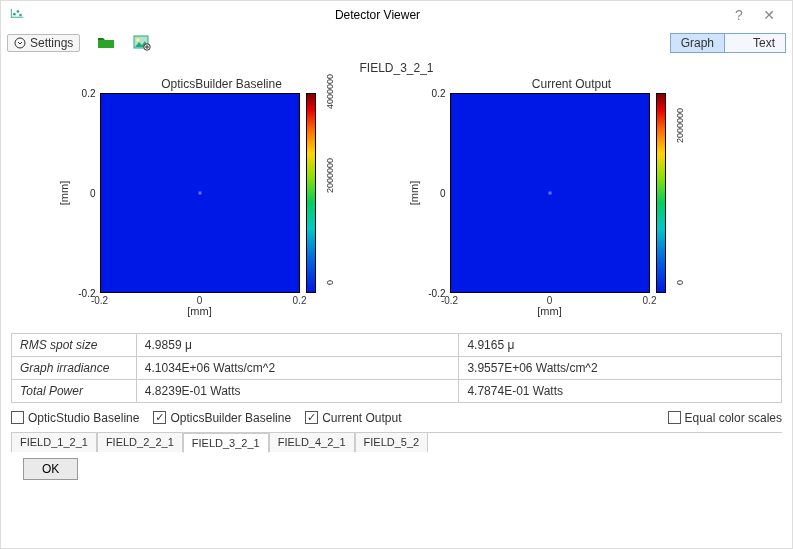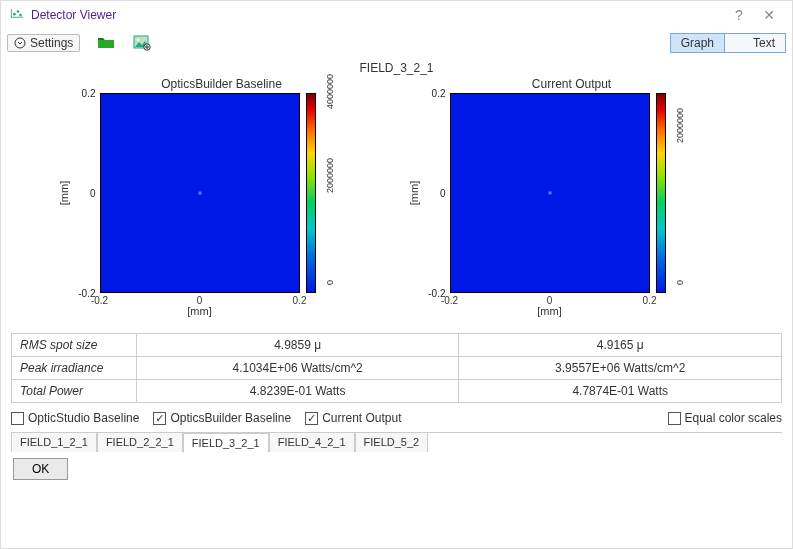--- a/index.html
+++ b/index.html
@@ -15,21 +15,21 @@
     border: 1px solid #ddd;
   }
   .titlebar {
     height: 28px;
     display: flex;
     align-items: center;
     padding: 0 8px;
     background: #fff;
   }
   .titlebar .app-icon { width:16px; height:16px; margin-right:6px; display:flex; align-items:center; justify-content:center; }
-  .titlebar .title { flex:1; color:#4c1d95; font-size:12px; }
+  .titlebar .title { flex:1; color:#000000; font-size:12px;text-align:center; }
   .titlebar .win-btn { width:30px; text-align:center; color:#888; cursor:pointer; font-size:14px; }
   .toolbar {
     height: 28px;
     display:flex;
     align-items:center;
     padding: 0 6px;
     gap:16px;
   }
   .settings-toggle {
     display:flex; align-items:center; gap:4px;
@@ -93,39 +93,39 @@
   }
   .xticks { grid-column:3; grid-row:2; position:relative; font-size:10px; }
   .xticks .t { position:absolute; top:2px; transform:translateX(-50%); }
   .xlabel { grid-column:3; grid-row:2; text-align:center; font-size:11px; padding-top:12px; }
 
   table.results {
     width:100%; border-collapse:collapse; margin-top:18px; font-size:12px;
   }
   table.results td { border:1px solid #ccc; padding:4px 8px; }
   table.results td:first-child { width:120px; text-align:left;font-style:italic; }
-  table.results td:not(:first-child) { text-align:center; width:310px; }
+  table.results td:not(:first-child) { width:310px; }
 
   .checkrow {
     display:flex; align-items:center; gap:14px; margin:8px 0 4px 0; font-size:12px;
   }
-  .chk { display:flex; align-items:center; gap:4px; cursor:pointer; }
+  .chk { display:flex; align-items:flex-start; gap:4px; cursor:pointer; }
   .chk .box {
     width:13px; height:13px; border:1px solid #555; background:#fff;
     display:flex; align-items:center; justify-content:center; font-size:11px;
   }
 
   .tabs-row { display:flex; border-top:1px solid #ccc; margin-top:7px; }
   .tabs-row .tab {
     border:1px solid #ccc; border-bottom:none; padding:3px 8px; font-size:11px;
     margin-top:-1px; background:#f7f7f7; cursor:pointer;
   }
   .tabs-row .tab.active { background:#fff; border-bottom:1px solid #fff; position:relative; top:1px; }
 
-  .footer { padding:6px 12px; }
+  .footer { padding:6px 22px; }
   .ok-btn {
     border:1px solid #999; background:#eaeaea; padding:3px 18px; cursor:pointer; font-size:12px;
   }
 </style>
 </head>
 <body>
 
 <div class="titlebar">
   <div class="app-icon">
     <svg width="14" height="14" viewBox="0 0 16 16">
@@ -240,21 +240,21 @@
   </div>
 
   <table class="results">
     <tbody>
         <tr>
       <td>RMS spot size</td>
       <td>4.9859 μ</td>
       <td>4.9165 μ</td>
     </tr>
     <tr>
-      <td>Peak irradiance</td>
+      <td>Graph irradiance</td>
       <td>4.1034E+06 Watts/cm^2</td>
       <td>3.9557E+06 Watts/cm^2</td>
     </tr>
     <tr>
       <td>Total Power</td>
       <td>4.8239E-01 Watts</td>
       <td>4.7874E-01 Watts</td>
     </tr>
   </tbody>
     </table>

